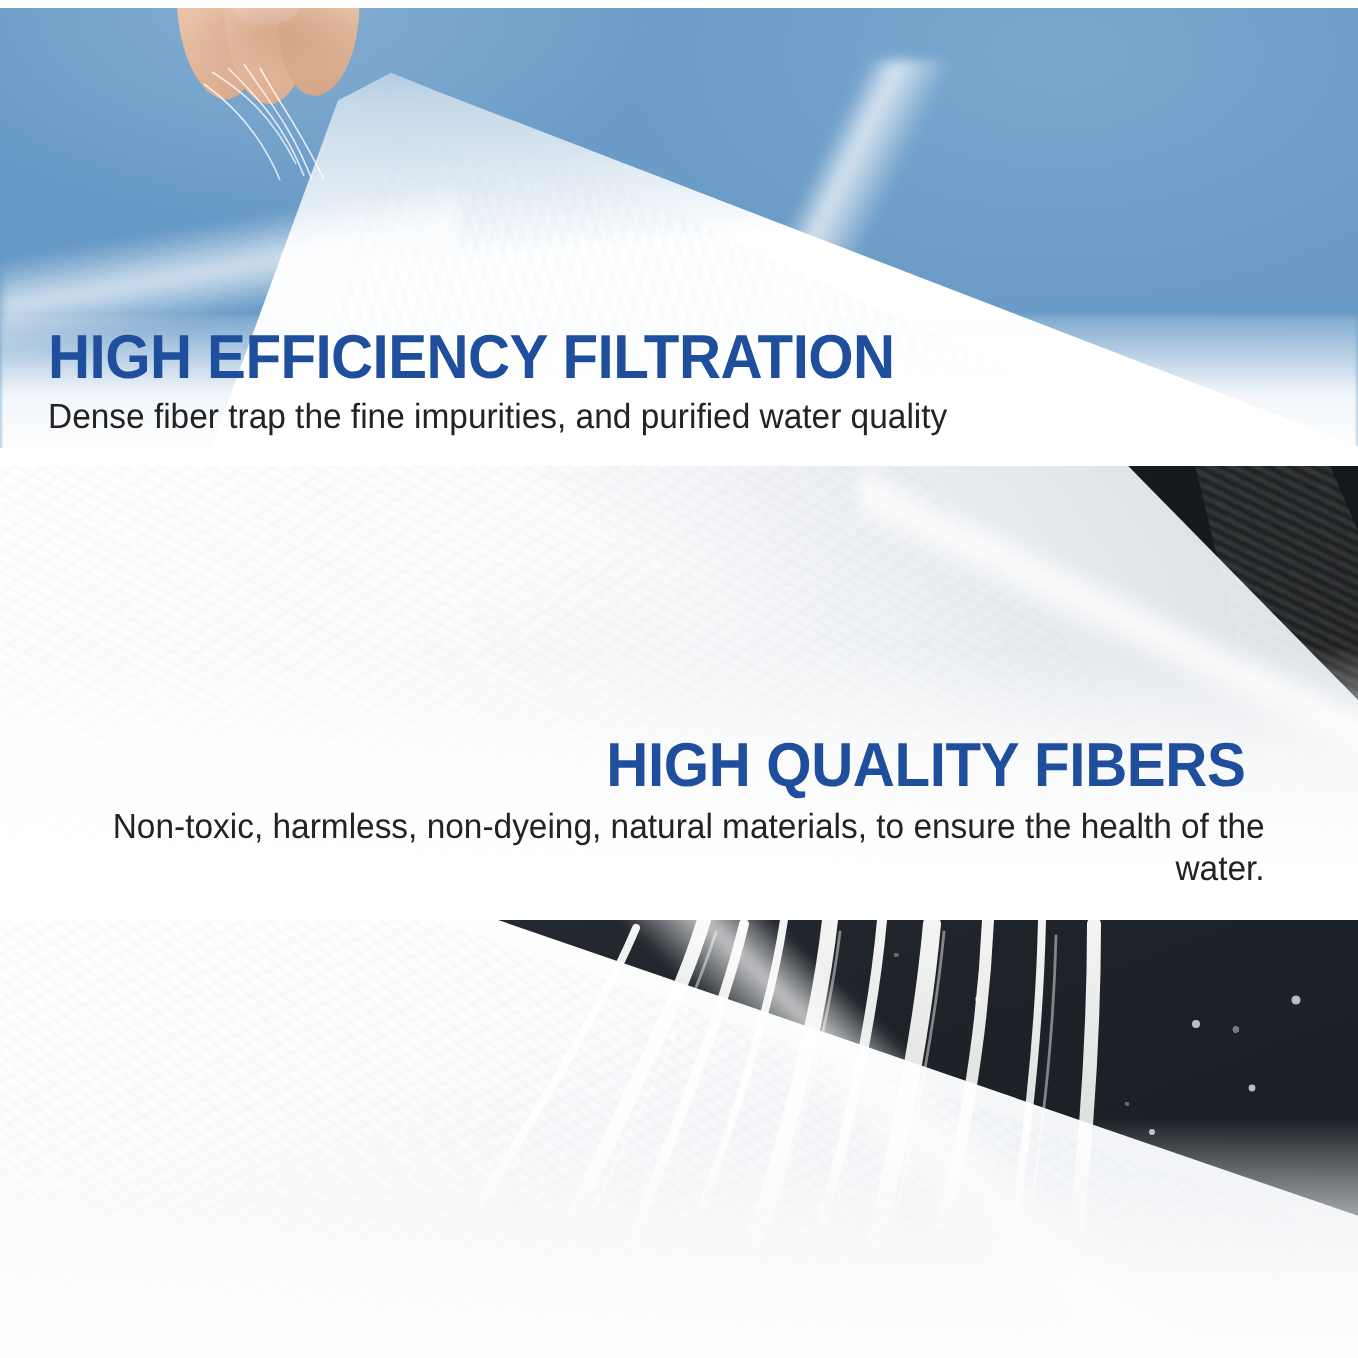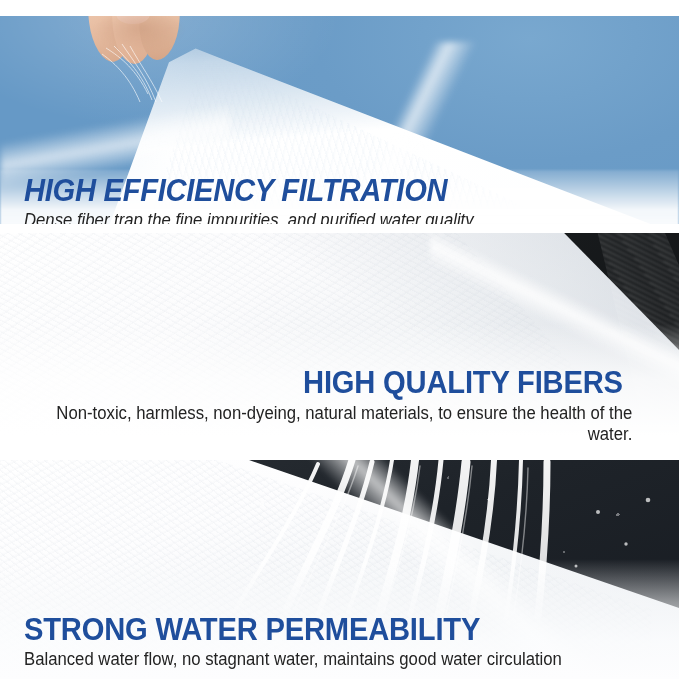--- a/index.html
+++ b/index.html
@@ -56,21 +56,21 @@
     margin: 4px 0 0 0;
     font-family: "Liberation Sans", sans-serif;
     font-weight: 400;
     color: #232323;
     line-height: 1.24;
     transform: scaleX(0.955);
     transform-origin: left top;
   }
 
   
-  #panel-1 { top: 16px; height: 226px; font-style: italic; }
+  #panel-1 { top: 4px; height: 226px; }
 
   .sky {
     position: absolute;
     inset: 0;
     background:
       radial-gradient(ellipse 70% 120% at 78% 10%, #79a8cf 0%, #6b9cc7 45%, #6699c6 100%),
       #699cc8;
   }
   .sky-soft {
     position: absolute;
@@ -446,19 +446,15 @@
           <circle cx="598" cy="52" r="2.0"></circle>
           <circle cx="626" cy="84" r="1.7"></circle>
           <circle cx="648" cy="40" r="2.3"></circle>
           <circle cx="576" cy="106" r="1.5"></circle>
         </g>
       </svg>
 
       <div class="panel3-bottom-fade"></div>
     </div>
 
-    <div class="panel-text">
-      <h2 class="heading">STRONG WATER PERMEABILITY</h2>
-      <p class="subheading">Balanced water flow, no stagnant water, maintains good water circulation</p>
-    </div>
   </section>
 
 </div>
 
 </body></html>

